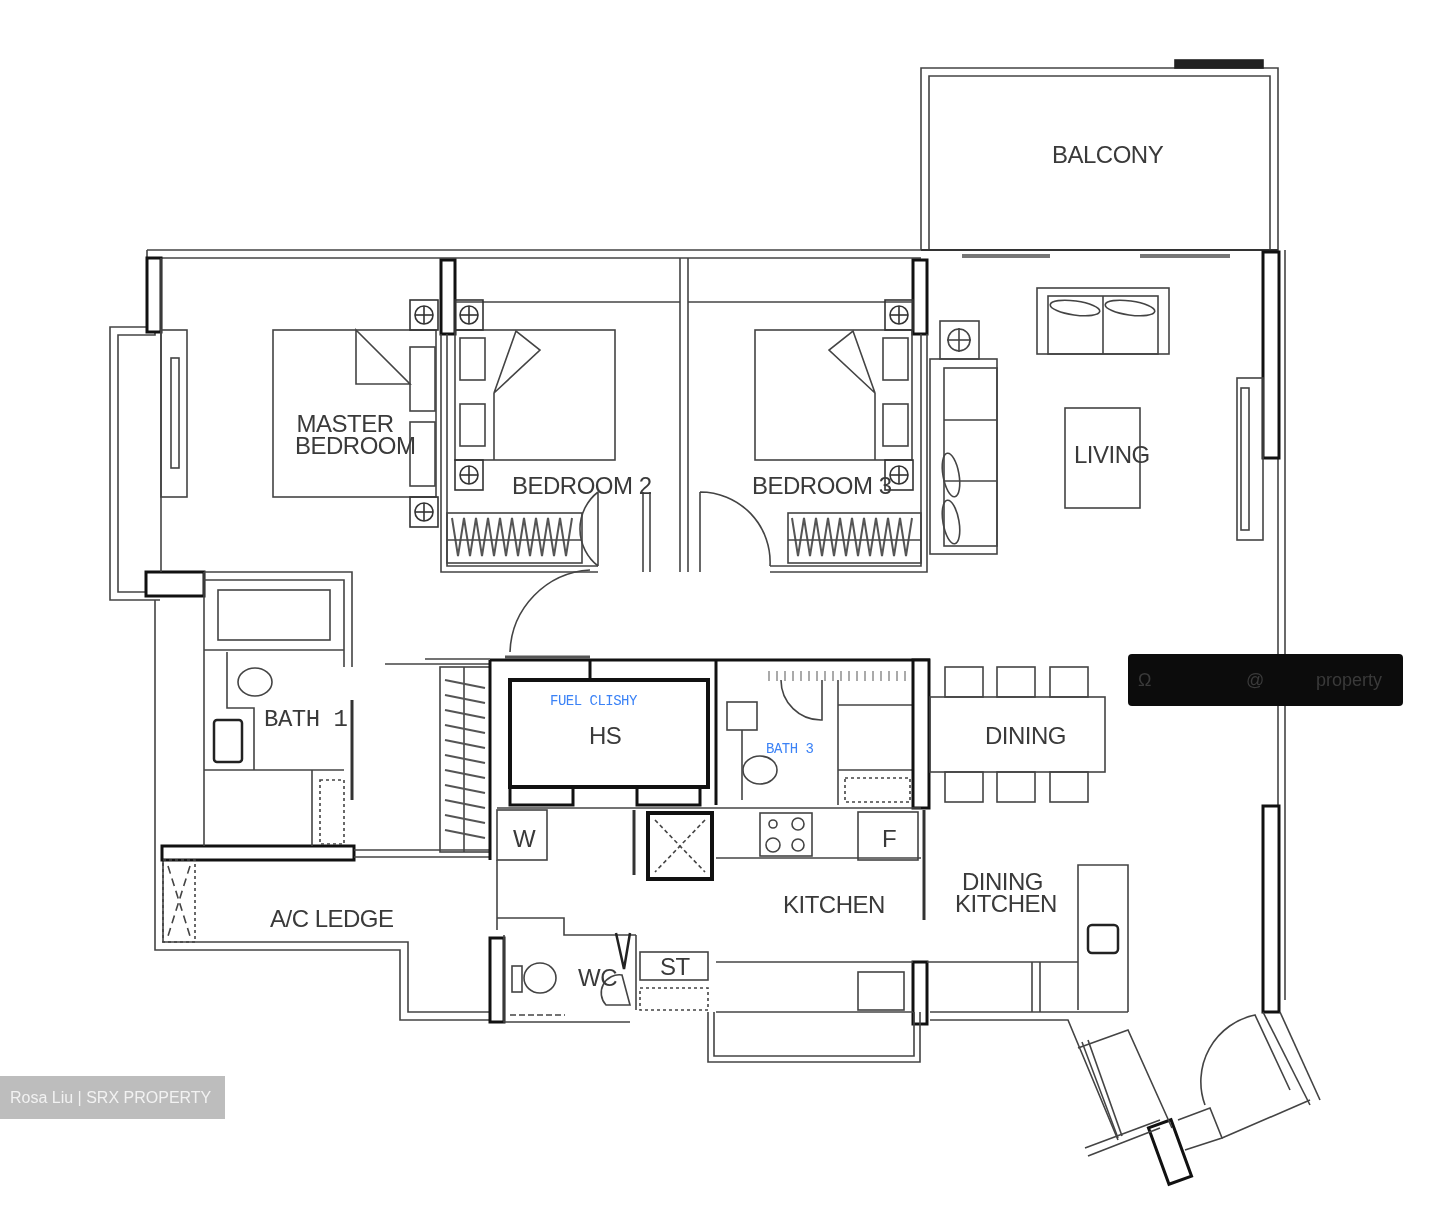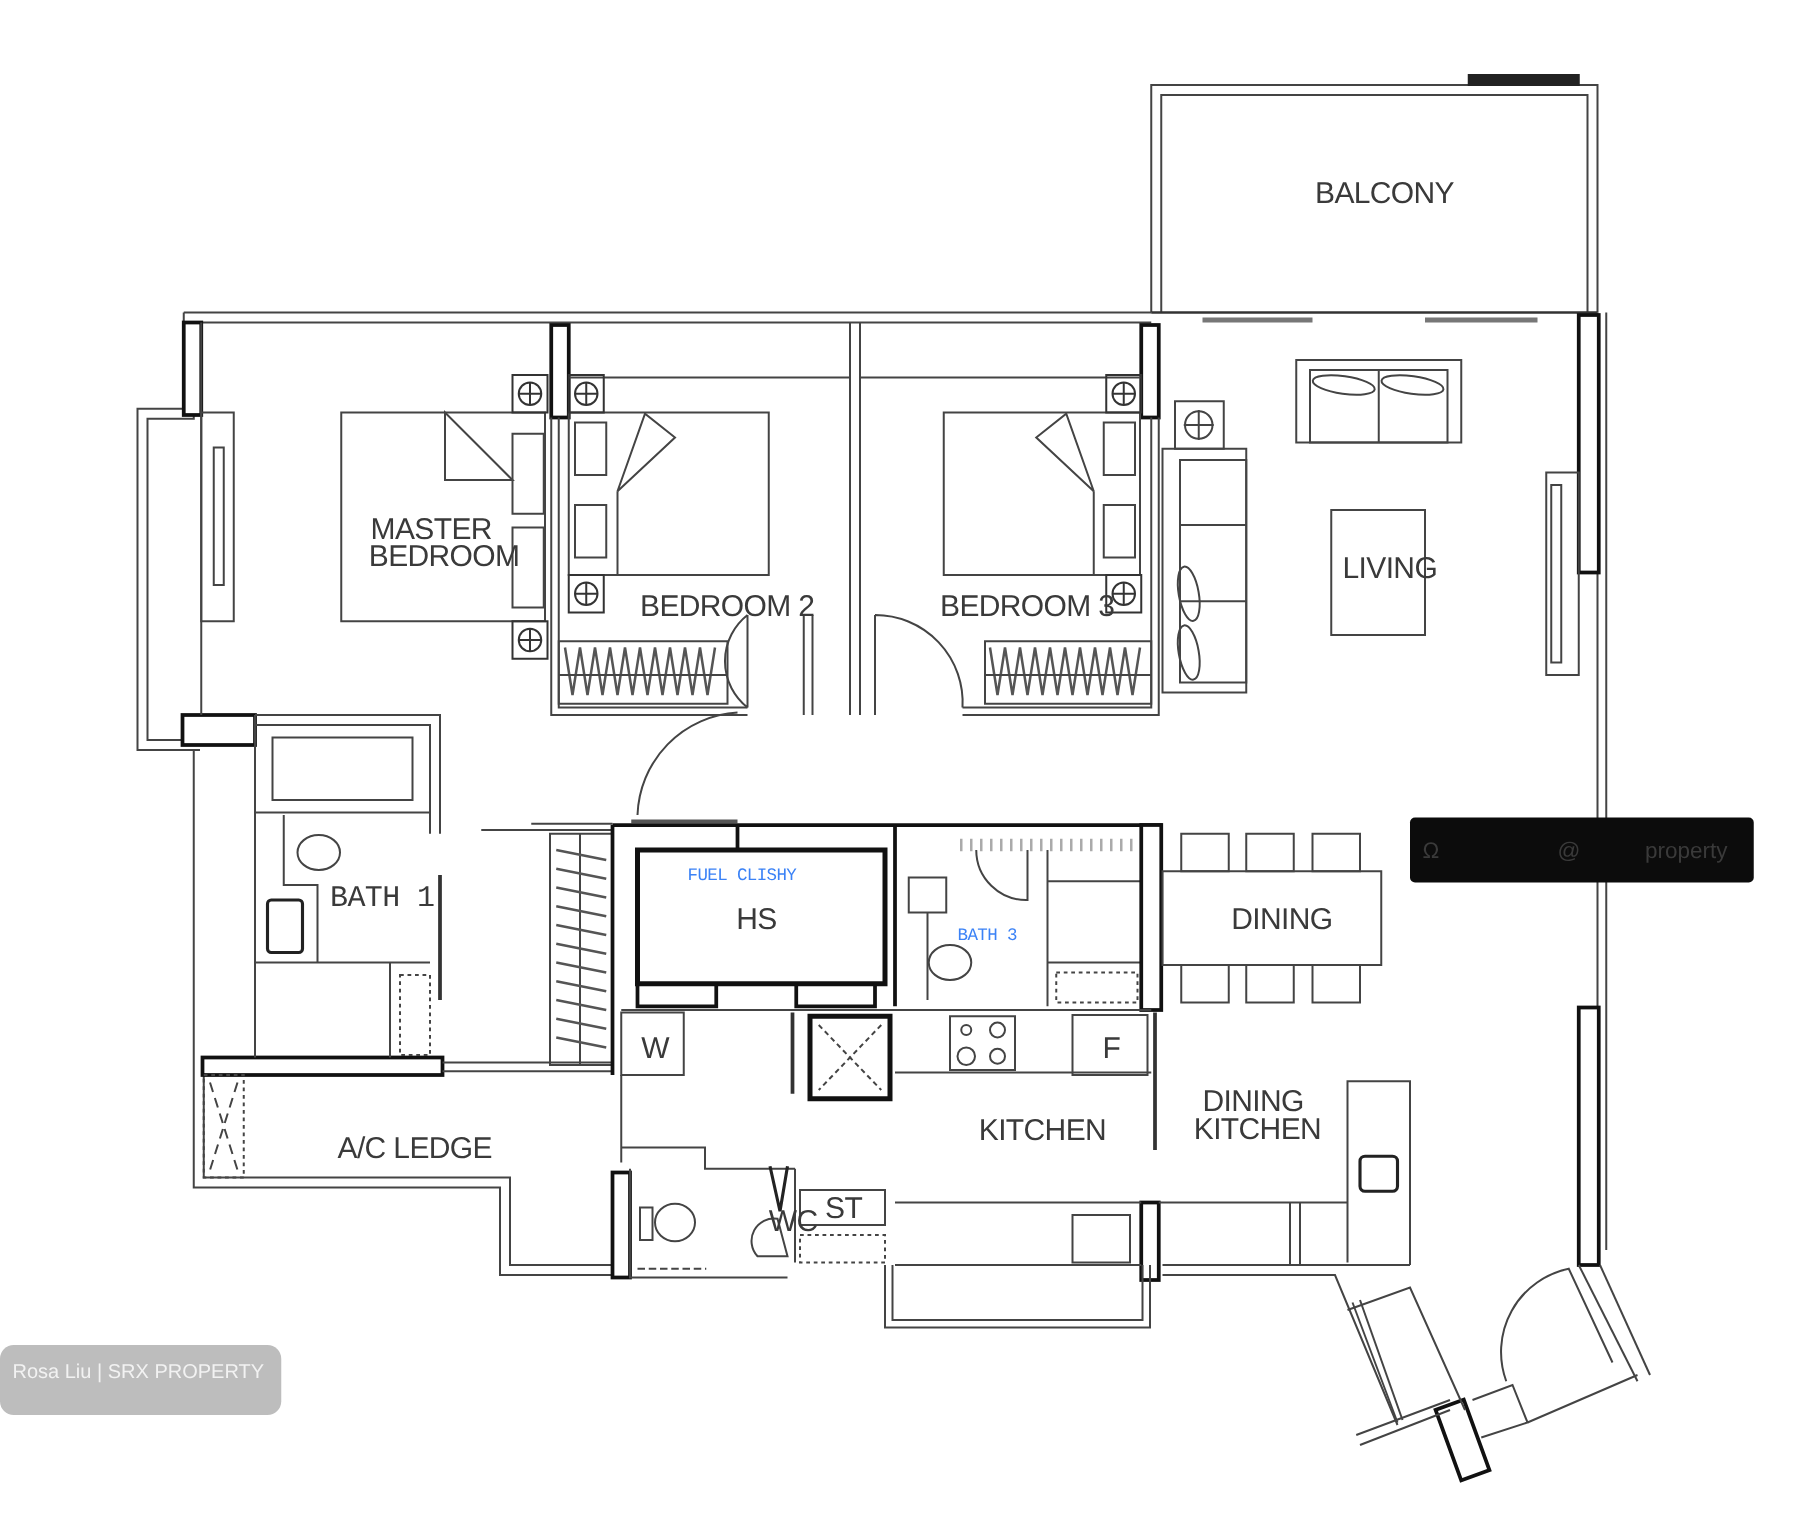--- a/index.html
+++ b/index.html
@@ -1,20 +1,20 @@
 <!DOCTYPE html>
 <html><head>
 <meta charset="utf-8">
 <style>
   html,body{margin:0;padding:0;background:#ffffff;}
   body{width:1440px;height:1220px;position:relative;overflow:hidden;font-family:"Liberation Sans",sans-serif;}
   #plan{position:absolute;left:0;top:0;width:1440px;height:1220px;}
   .lbl{position:absolute;color:#3a3a3a;font-size:24px;letter-spacing:-0.5px;text-align:center;line-height:22px;white-space:nowrap;font-family:"Liberation Sans",sans-serif;}
   .lbl.garbled{color:#3b82f6;font-size:14px;font-family:Liberation Mono, monospace;}
-  .wm{position:absolute;left:0;top:1076px;width:225px;height:56px;background:#bdbdbd;color:#f2f2f2;font-size:16px;line-height:43px;text-indent:10px;font-family:"Liberation Sans",sans-serif;border-radius:11px;}
+  .wm{position:absolute;left:0;top:1076px;width:225px;height:43px;background:#bdbdbd;color:#f2f2f2;font-size:16px;line-height:43px;text-indent:10px;font-family:"Liberation Sans",sans-serif;}
   .badge{position:absolute;left:1128px;top:654px;width:275px;height:52px;background:#0c0c0c;border-radius:4px;color:#3a3a3a;font-size:18px;line-height:52px;}
   .badge span{position:absolute;top:0;}
 </style>
 </head>
 <body>
 
 <svg id="plan" viewBox="0 0 1440 1220" xmlns="http://www.w3.org/2000/svg" fill="none" stroke="#444" stroke-width="1.6">
 
   <g>
     <path d="M921 250 V68 H1278 V250"></path>
@@ -286,21 +286,21 @@
 <div class="lbl" style="left:513px;top:828px;">W</div>
 <div class="lbl" style="left:882px;top:828px;">F</div>
 <div class="lbl" style="left:270px;top:894px;margin-top:14px;">A/C LEDGE</div>
 <div class="lbl" style="left:783px;top:894px;">KITCHEN</div>
 
 <div class="lbl" style="left:955px;top:871px;width:95px;">
   <div>DINING</div>
   <div>KITCHEN</div>
 </div>
 
-<div class="lbl" style="left:578px;top:967px;margin-left:37px;">WC</div>
+<div class="lbl" style="left:578px;top:967px;">WC</div>
 <div class="lbl" style="left:660px;top:956px;">ST</div>
 
 <div class="badge">
   <span style="left:10px;">Ω</span>
   <span style="left:118px;">@</span>
   <span style="left:188px;">property</span>
 </div>
 
 <div class="wm">Rosa Liu | SRX PROPERTY</div>
 

